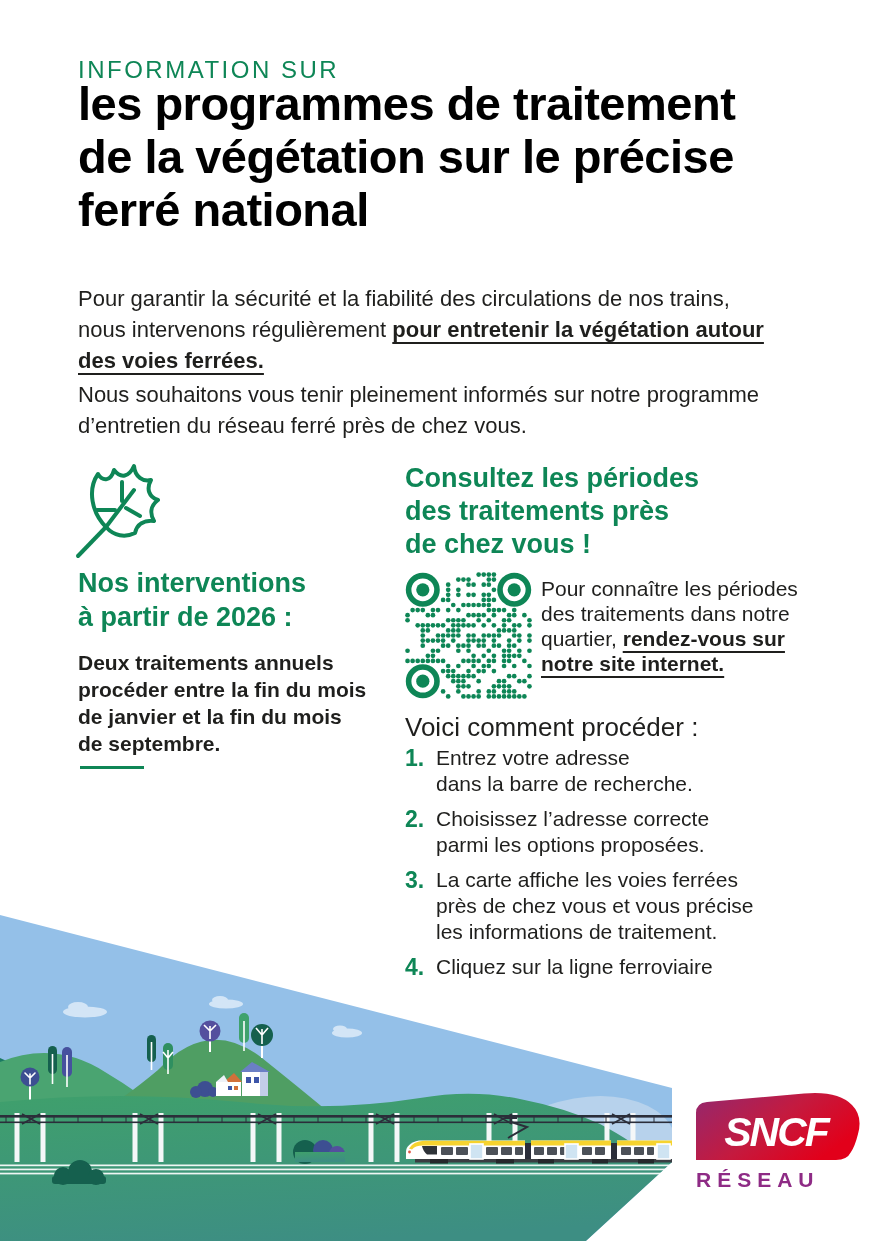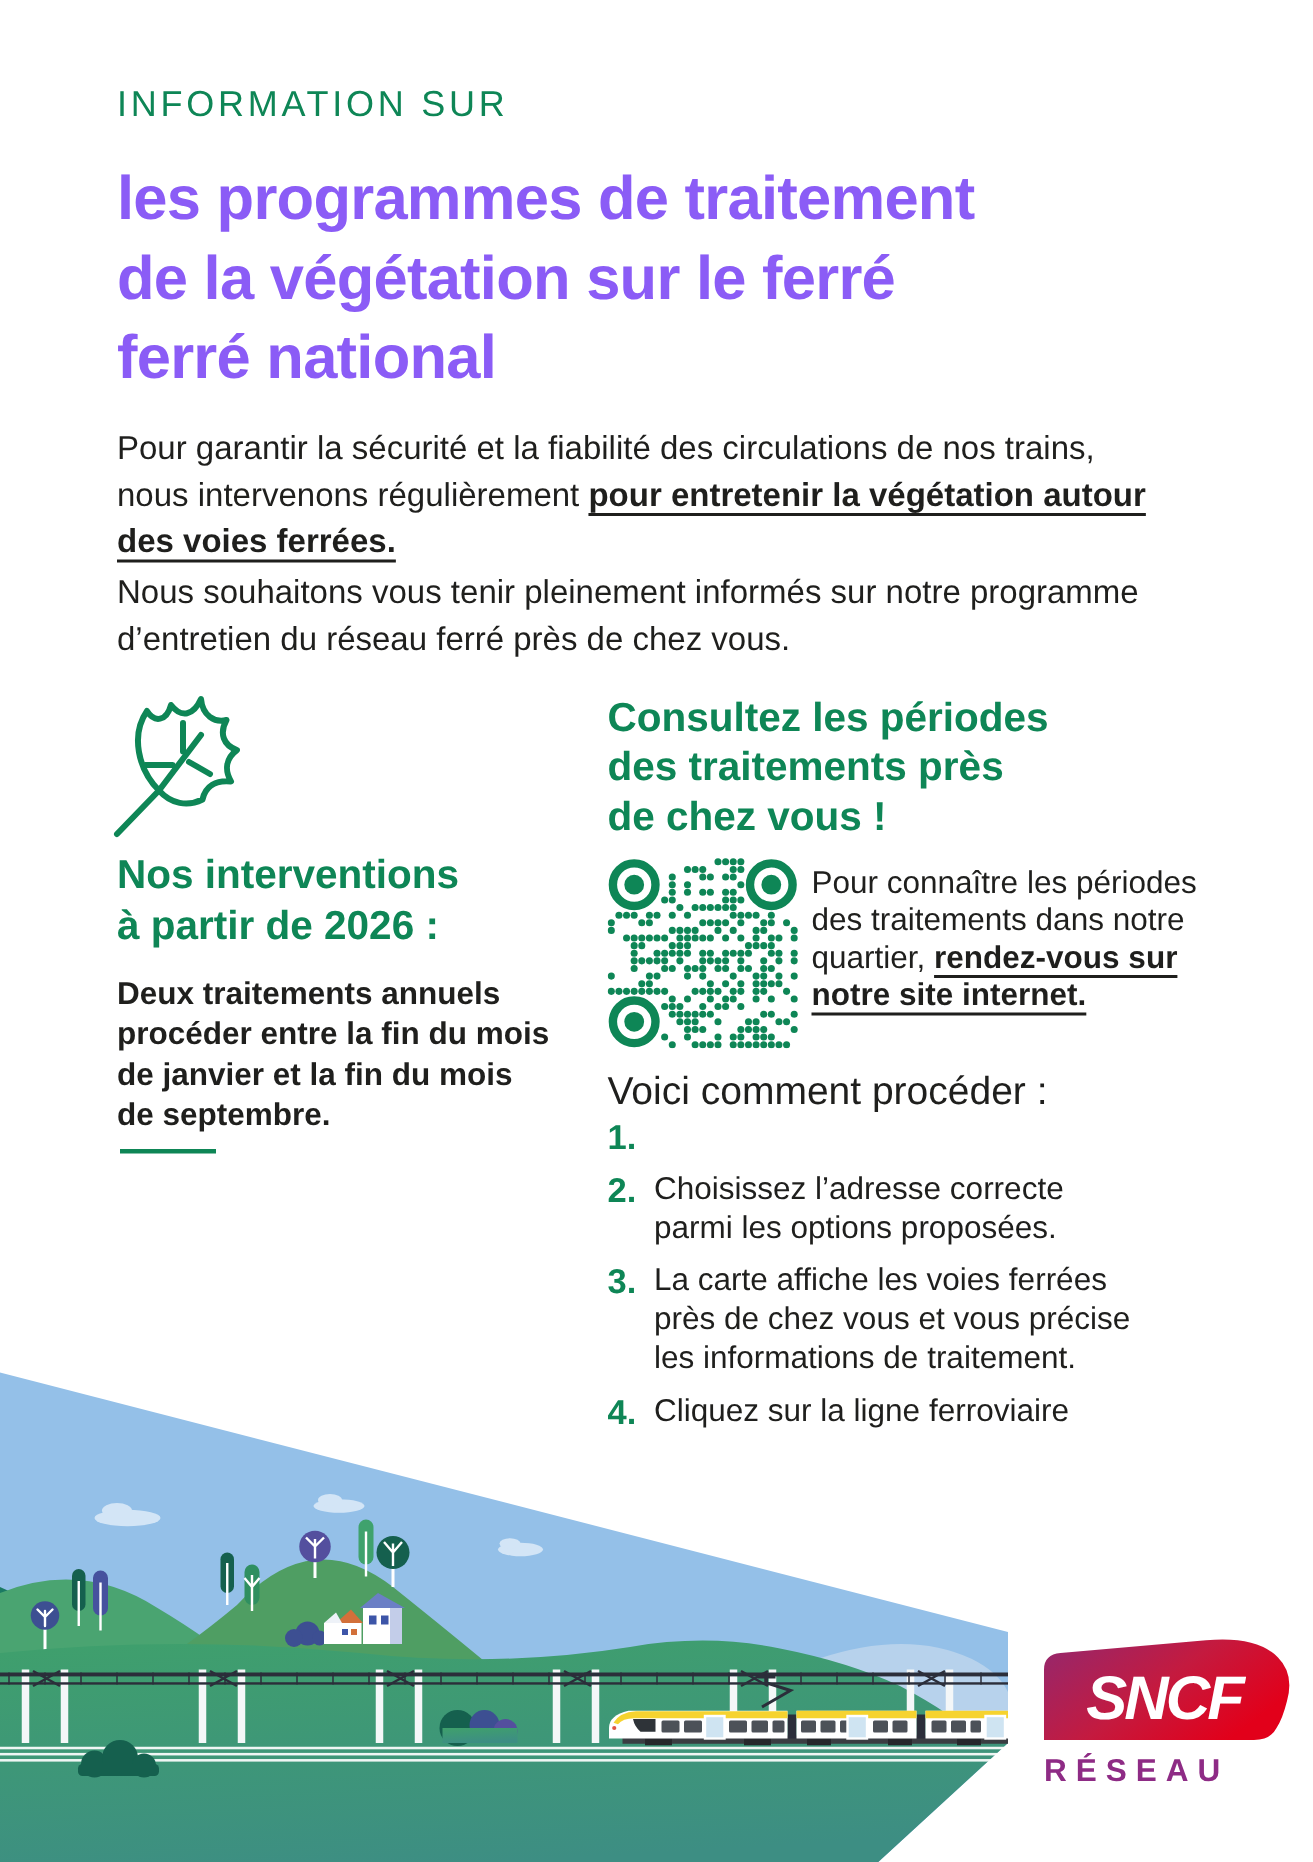--- a/index.html
+++ b/index.html
@@ -1,20 +1,20 @@
 <!DOCTYPE html>
 <html><head>
 <meta charset="utf-8">
 <style>
   html,body{margin:0;padding:0;background:#fff;}
   .page{position:relative;width:875px;height:1239px;background:#fff;overflow:hidden;
         font-family:"Liberation Sans",sans-serif;color:#1f1f1d;margin-top:10px;}
   .abs{position:absolute;}
   .eyebrow{left:78px;top:46px;font-size:24px;letter-spacing:2.5px;color:#0e8656;font-weight:400;}
-  .title{left:78px;top:96px;font-size:41px;line-height:53px;font-weight:700;color:#8b5cf6;letter-spacing:-0.5px;}
+  .title{left:78px;top:67px;font-size:47px;line-height:53px;font-weight:700;color:#000000;letter-spacing:-0.5px;}
   .para{font-size:22px;line-height:31px;}
   .p1{left:78px;top:273px;width:760px;}
   .p2{left:78px;top:369px;width:760px;}
   .bu{font-weight:700;text-decoration:underline;text-underline-offset:5px;text-decoration-thickness:1.5px;}
   .leftHeading{left:78px;top:556px;font-size:27px;line-height:34px;font-weight:700;color:#0e8656;}
   .leftBody{left:78px;top:639px;font-size:21px;line-height:27px;font-weight:700;}
   .dash{left:80px;top:756px;width:64px;height:3px;background:#0e8656;}
   .rightHeading{left:405px;top:452px;font-size:27px;line-height:33px;font-weight:700;color:#0e8656;}
   .qrBox{left:405px;top:562px;width:127px;height:127px;}
   .caption{left:541px;top:566px;font-size:21px;line-height:25px;}
@@ -28,21 +28,21 @@
   .logoBox{left:688px;top:1082px;width:182px;height:102px;}
 </style>
 </head>
 <body>
 
 <div class="page">
 
   <div class="abs eyebrow">INFORMATION SUR</div>
   <h1 class="abs title" style="margin:0">
     <span class="line">les programmes de traitement</span>
-    <span class="line">de la végétation sur le ferré</span>
+    <span class="line">de la végétation sur le précise</span>
     <span class="line">ferré national</span>
   </h1>
 
   <div class="abs para p1">
     <span class="line"><span>Pour garantir la sécurité et la fiabilité des circulations de nos trains,</span></span>
     <span class="line">
       <span>nous intervenons régulièrement </span><span class="bu">pour entretenir la végétation autour</span>
     </span>
     <span class="line"><span class="bu">des voies ferrées.</span></span>
   </div>
@@ -335,20 +335,24 @@
       <span>quartier, </span><span class="bu">rendez-vous sur</span>
     </span>
     <span class="line"><span class="bu">notre site internet.</span></span>
   </div>
 
   <div class="abs stepsIntro">Voici comment procéder :</div>
 
   <div class="abs steps">
     <div class="step">
       <span class="stepNum">1.</span>
+      <span class="stepText">
+        <span class="line">Entrez votre adresse</span>
+        <span class="line">dans la barre de recherche.</span>
+      </span>
     </div>
     <div class="step">
       <span class="stepNum">2.</span>
       <span class="stepText">
         <span class="line">Choisissez l’adresse correcte</span>
         <span class="line">parmi les options proposées.</span>
       </span>
     </div>
     <div class="step">
       <span class="stepNum">3.</span>

